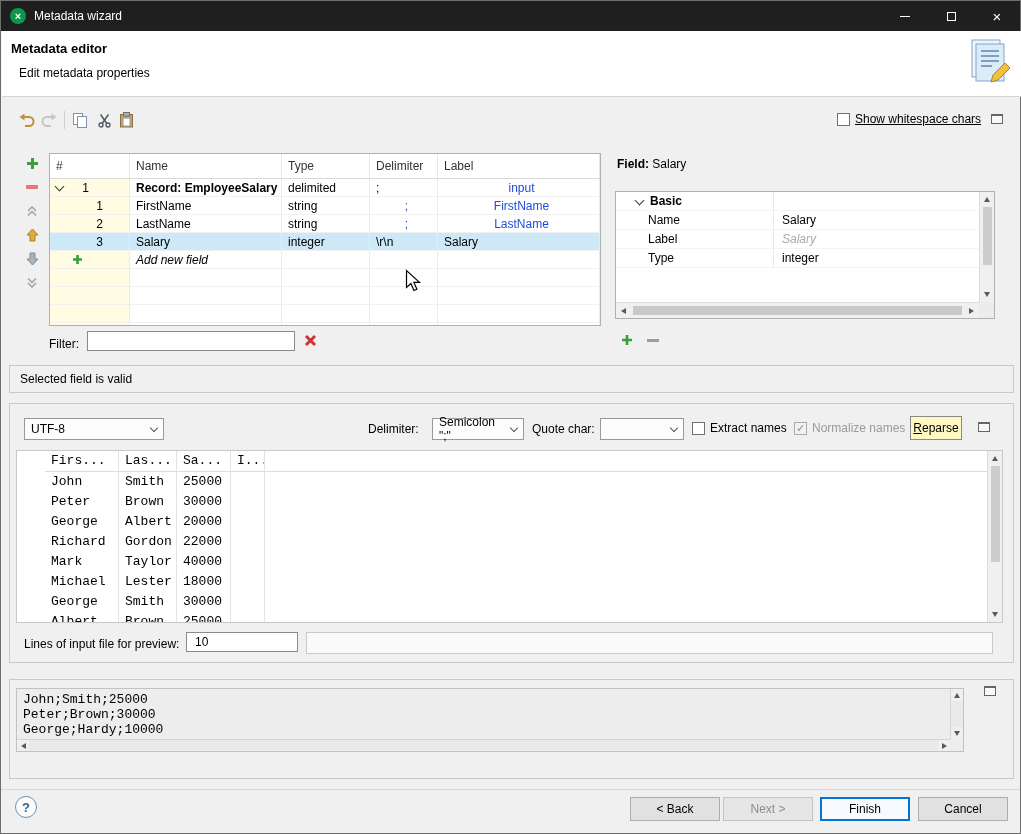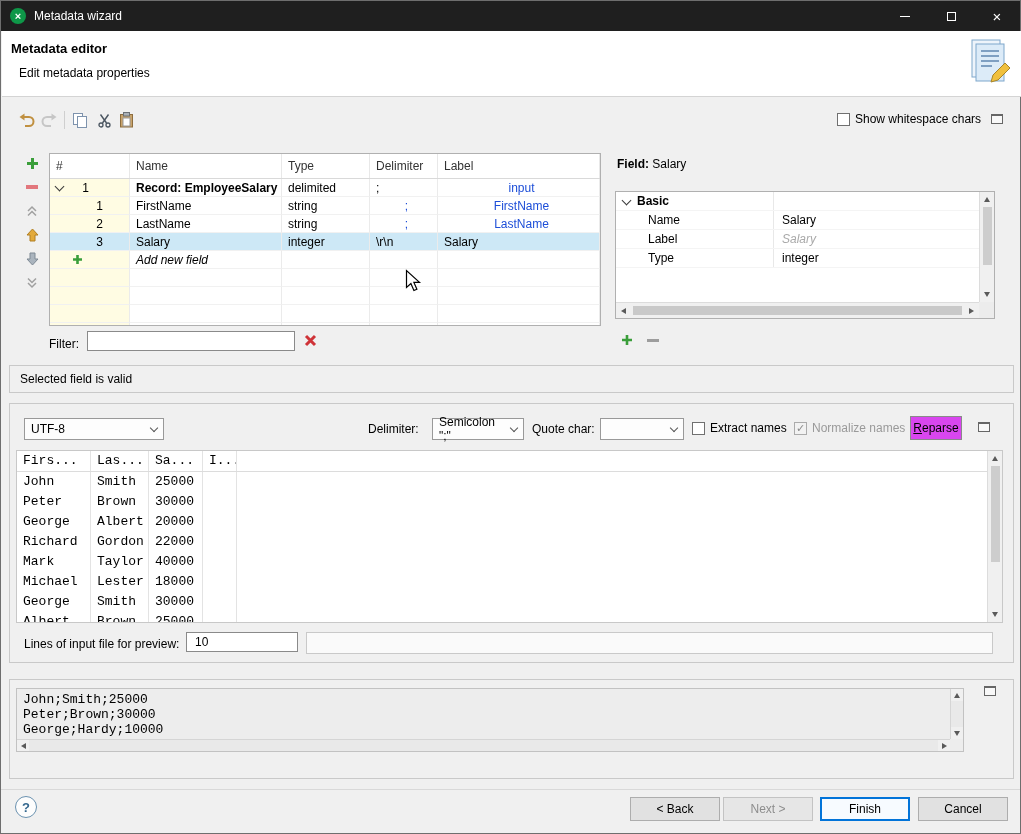--- a/index.html
+++ b/index.html
@@ -24,21 +24,21 @@
   .header-icon{position:absolute;right:8px;top:6px;}
 
   
   .tbicon{position:absolute;width:22px;height:22px;display:flex;align-items:center;justify-content:center;}
   .tb-undo{left:14px;top:108px;}
   .tb-redo{left:38px;top:108px;}
   .tb-sep{position:absolute;left:63px;top:110px;width:1px;height:18px;background:#cfcfcf;}
   .tb-copy{left:68px;top:108px;}
   .tb-cut{left:92px;top:108px;}
   .tb-paste{left:114px;top:108px;}
-  .show-ws{position:absolute;left:836px;top:111px;display:flex;align-items:center;gap:5px;}
+  .show-ws{position:absolute;left:836px;top:111px;display:flex;align-items:center;gap:5px;text-decoration:underline;}
   .checkbox{width:13px;height:13px;background:#fff;border:1px solid #707070;box-sizing:border-box;display:inline-flex;align-items:center;justify-content:center;flex:none;}
   .checkbox.checked{background:#f2f2f2;border-color:#ababab;}
   .ck{color:#8a8a8a;font-size:11px;line-height:1;}
   .panel-max{width:12px;height:10px;border:1px solid #666;border-top-width:2px;box-sizing:border-box;background:#f8f8f8;}
   .tb-max{position:absolute;left:990px;top:113px;}
 
   
   .strip{position:absolute;left:21px;top:150px;width:20px;display:flex;flex-direction:column;}
   .slot{height:24px;display:flex;align-items:center;justify-content:center;}
   .minus-red{width:12px;height:4px;background:#e2777d;display:block;}
@@ -69,21 +69,21 @@
 
   
   .props-title{position:absolute;left:616px;top:156px;}
   .ptable{position:absolute;left:614px;top:190px;width:380px;height:128px;background:#fff;border:1px solid #b0b0b0;box-sizing:border-box;overflow:hidden;}
   .p-main{position:absolute;left:0;top:0;right:15px;bottom:16px;overflow:hidden;}
   .p-head{display:flex;height:22px;line-height:22px;border-bottom:1px solid #e0e0e0;color:#333;}
   .pc0{width:158px;flex:none;border-right:1px solid #e8e8e8;box-sizing:border-box;padding-left:12px;white-space:nowrap;overflow:hidden;}
   .pc1{flex:1;padding-left:8px;white-space:nowrap;overflow:hidden;}
   .p-row{display:flex;height:18px;line-height:18px;border-bottom:1px solid #f4f4f4;}
   .p-row .pc0{padding-left:32px;}
-  .p-row.group .pc0{padding-left:7px;display:flex;align-items:center;gap:7px;}
+  .p-row.group .pc0{padding-left:20px;display:flex;align-items:center;gap:7px;}
   .p-row.group .chev{margin-bottom:2px;}
   .iv{font-style:italic;color:#a9a9a9;}
   .p-vscroll{position:absolute;right:0;top:0;width:15px;bottom:16px;background:#f0f0f0;display:flex;flex-direction:column;border-left:1px solid #dcdcdc;box-sizing:border-box;}
   .p-hscroll{position:absolute;left:0;right:15px;bottom:0;height:16px;background:#f0f0f0;border-top:1px solid #dcdcdc;display:flex;align-items:center;box-sizing:border-box;}
   .p-corner{position:absolute;right:0;bottom:0;width:15px;height:16px;background:#ececec;}
   .sb-btn{flex:none;width:100%;height:15px;display:flex;align-items:center;justify-content:center;background:#f0f0f0;}
   .sb-btn.h{width:15px;height:100%;}
   .sb-thumb-v{width:9px;margin:0 auto;background:#cdcdcd;flex:none;}
   .sb-thumb-h{height:9px;background:#c9c9c9;flex:1;margin:0 2px;}
   .sb-fill{flex:1;}
@@ -104,25 +104,25 @@
   .combo .chev{margin-left:auto;width:5px;height:5px;border-color:#555;margin-bottom:2px;}
   .combo.enc{left:14px;top:14px;width:140px;}
   .combo.dlm{left:422px;top:14px;width:92px;}
   .combo.qt{left:590px;top:14px;width:84px;}
   .lbl{position:absolute;}
   .dlm-l{left:358px;top:18px;}
   .qt-l{left:522px;top:18px;}
   .cb{position:absolute;display:flex;align-items:center;gap:5px;}
   .cb.extract{left:682px;top:17px;}
   .cb.normalize{left:784px;top:17px;color:#9a9a9a;}
-  .reparse{position:absolute;left:900px;top:12px;width:52px;height:24px;background:#d946ef;border:1px solid #8a8a8a;box-sizing:border-box;display:flex;align-items:center;justify-content:center;}
+  .reparse{position:absolute;left:900px;top:12px;width:52px;height:24px;background:#fef9c3;border:1px solid #8a8a8a;box-sizing:border-box;display:flex;align-items:center;justify-content:center;}
   .reparse-label{display:block;}
   .reparse-label::first-letter{text-decoration:underline;}
   .pv-max{position:absolute;left:968px;top:18px;}
-  .pgrid{position:absolute;left:6px;top:46px;width:987px;height:173px;background:#fff;border:1px solid #c8c8c8;box-sizing:border-box;overflow:hidden;font-family:"Liberation Mono","DejaVu Sans Mono",monospace;font-size:13px;}
+  .pgrid{position:absolute;left:6px;top:46px;width:987px;height:173px;background:#fff;border:1px solid #c8c8c8;box-sizing:border-box;overflow:hidden;font-family:"Liberation Mono","DejaVu Sans Mono",monospace;font-size:13px;padding-left:28px;}
   .g-head{display:flex;height:20px;line-height:20px;border-bottom:1px solid #dcdcdc;}
   .g-row{display:flex;height:20px;line-height:20px;}
   .gc{box-sizing:border-box;padding-left:6px;border-right:1px solid #e3e3e3;white-space:nowrap;overflow:hidden;flex:none;}
   .gc0{width:74px;}.gc1{width:58px;}.gc2{width:54px;}.gc3{width:34px;}
   .gc.rest{flex:1;border-right:none;}
   .g-vscroll{position:absolute;right:0;top:0;bottom:0;width:15px;background:#f0f0f0;border-left:1px solid #dcdcdc;box-sizing:border-box;display:flex;flex-direction:column;}
   .lines-l{left:14px;top:233px;}
   .lines-input{position:absolute;left:176px;top:228px;width:112px;height:20px;border:1px solid #8a8a8a;background:#fff;box-sizing:border-box;font-family:"Liberation Sans",sans-serif;font-size:12px;padding:0 8px;}
   .lines-bar{position:absolute;left:296px;top:228px;width:687px;height:22px;background:#fafafa;border:1px solid #c9c9c9;box-sizing:border-box;}
 

